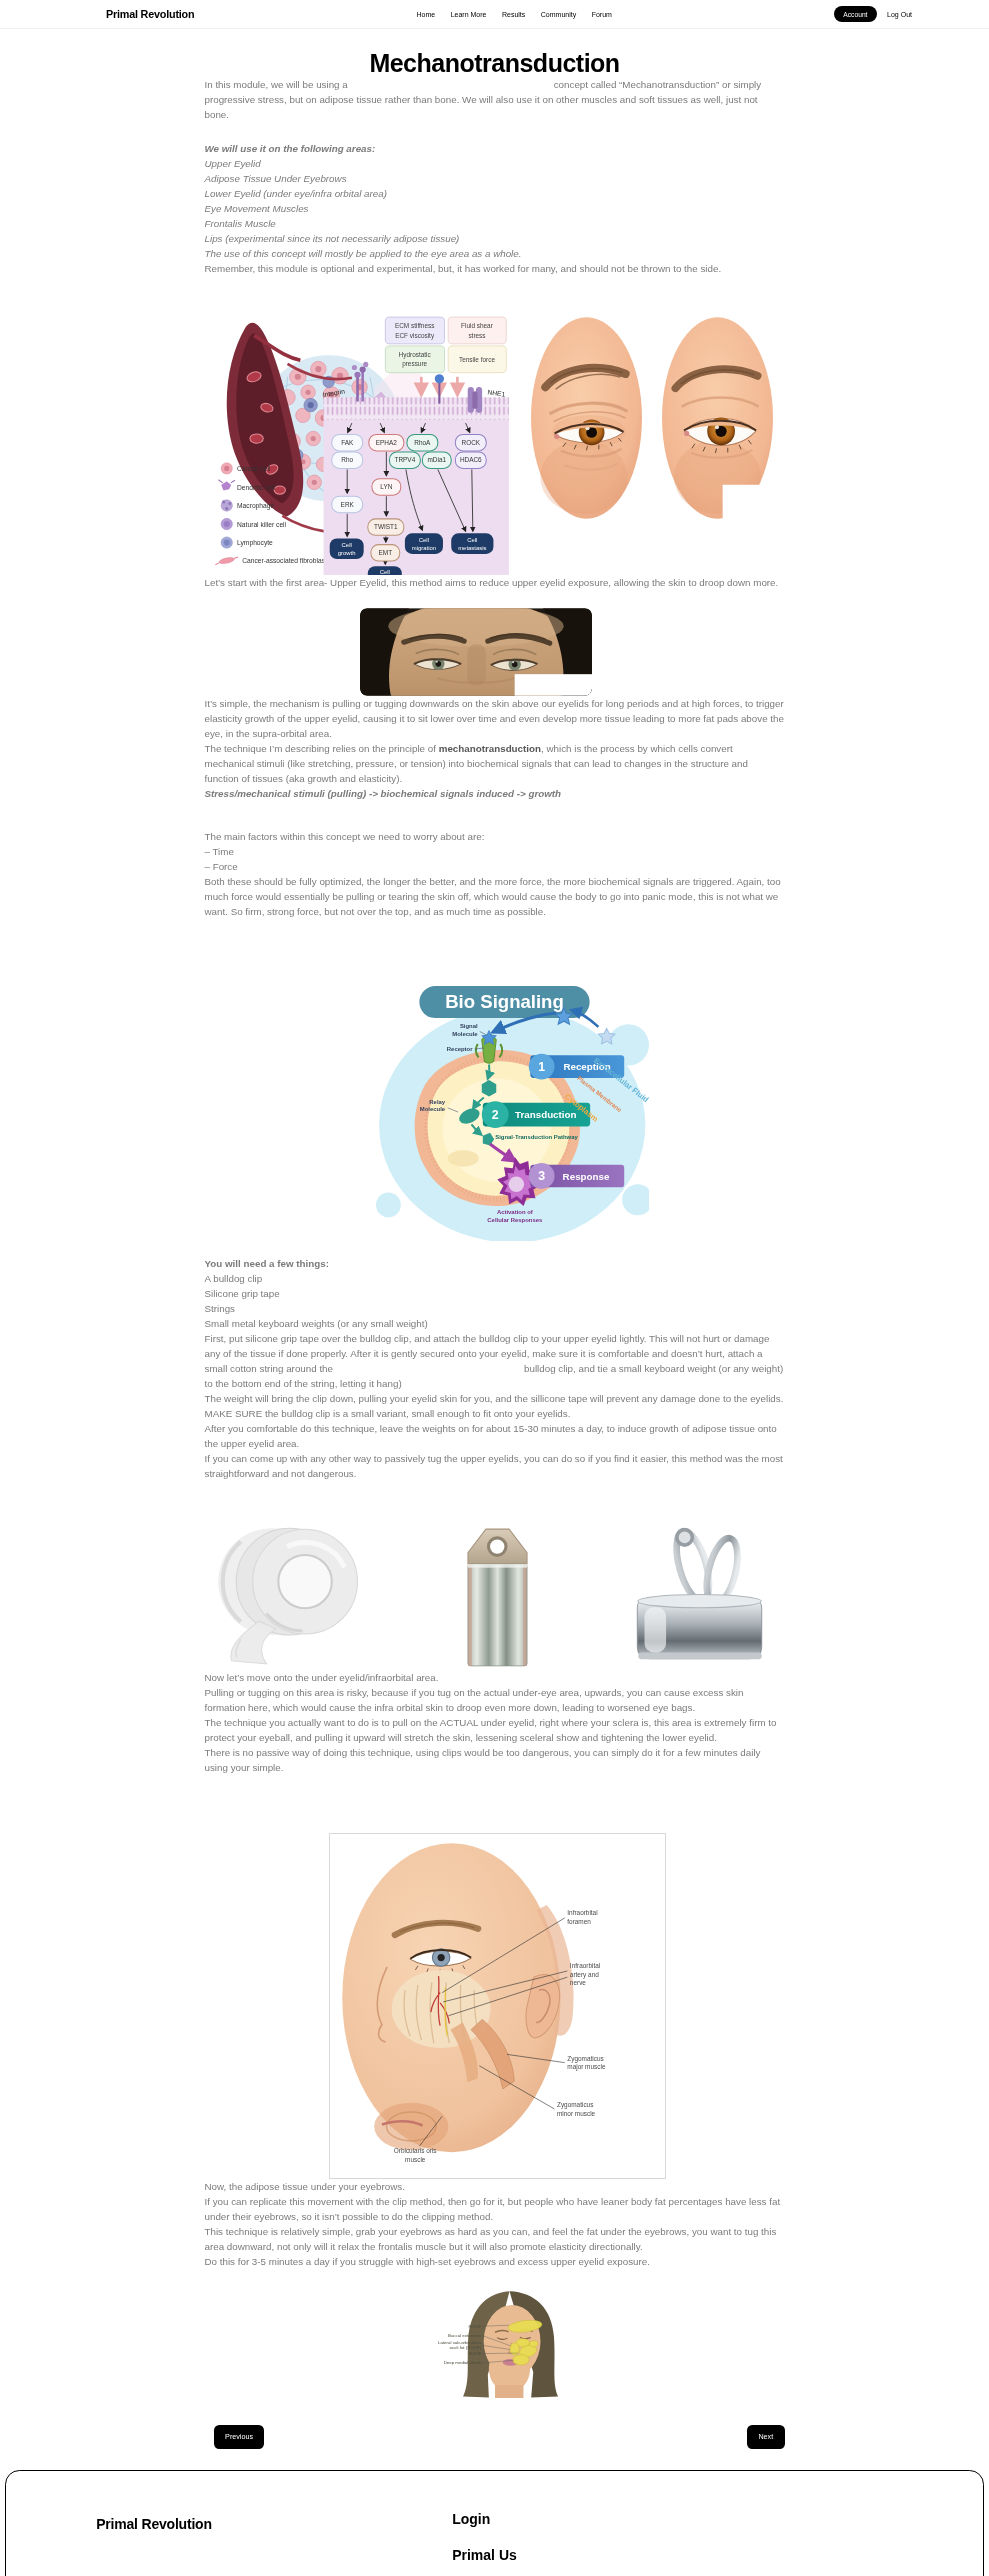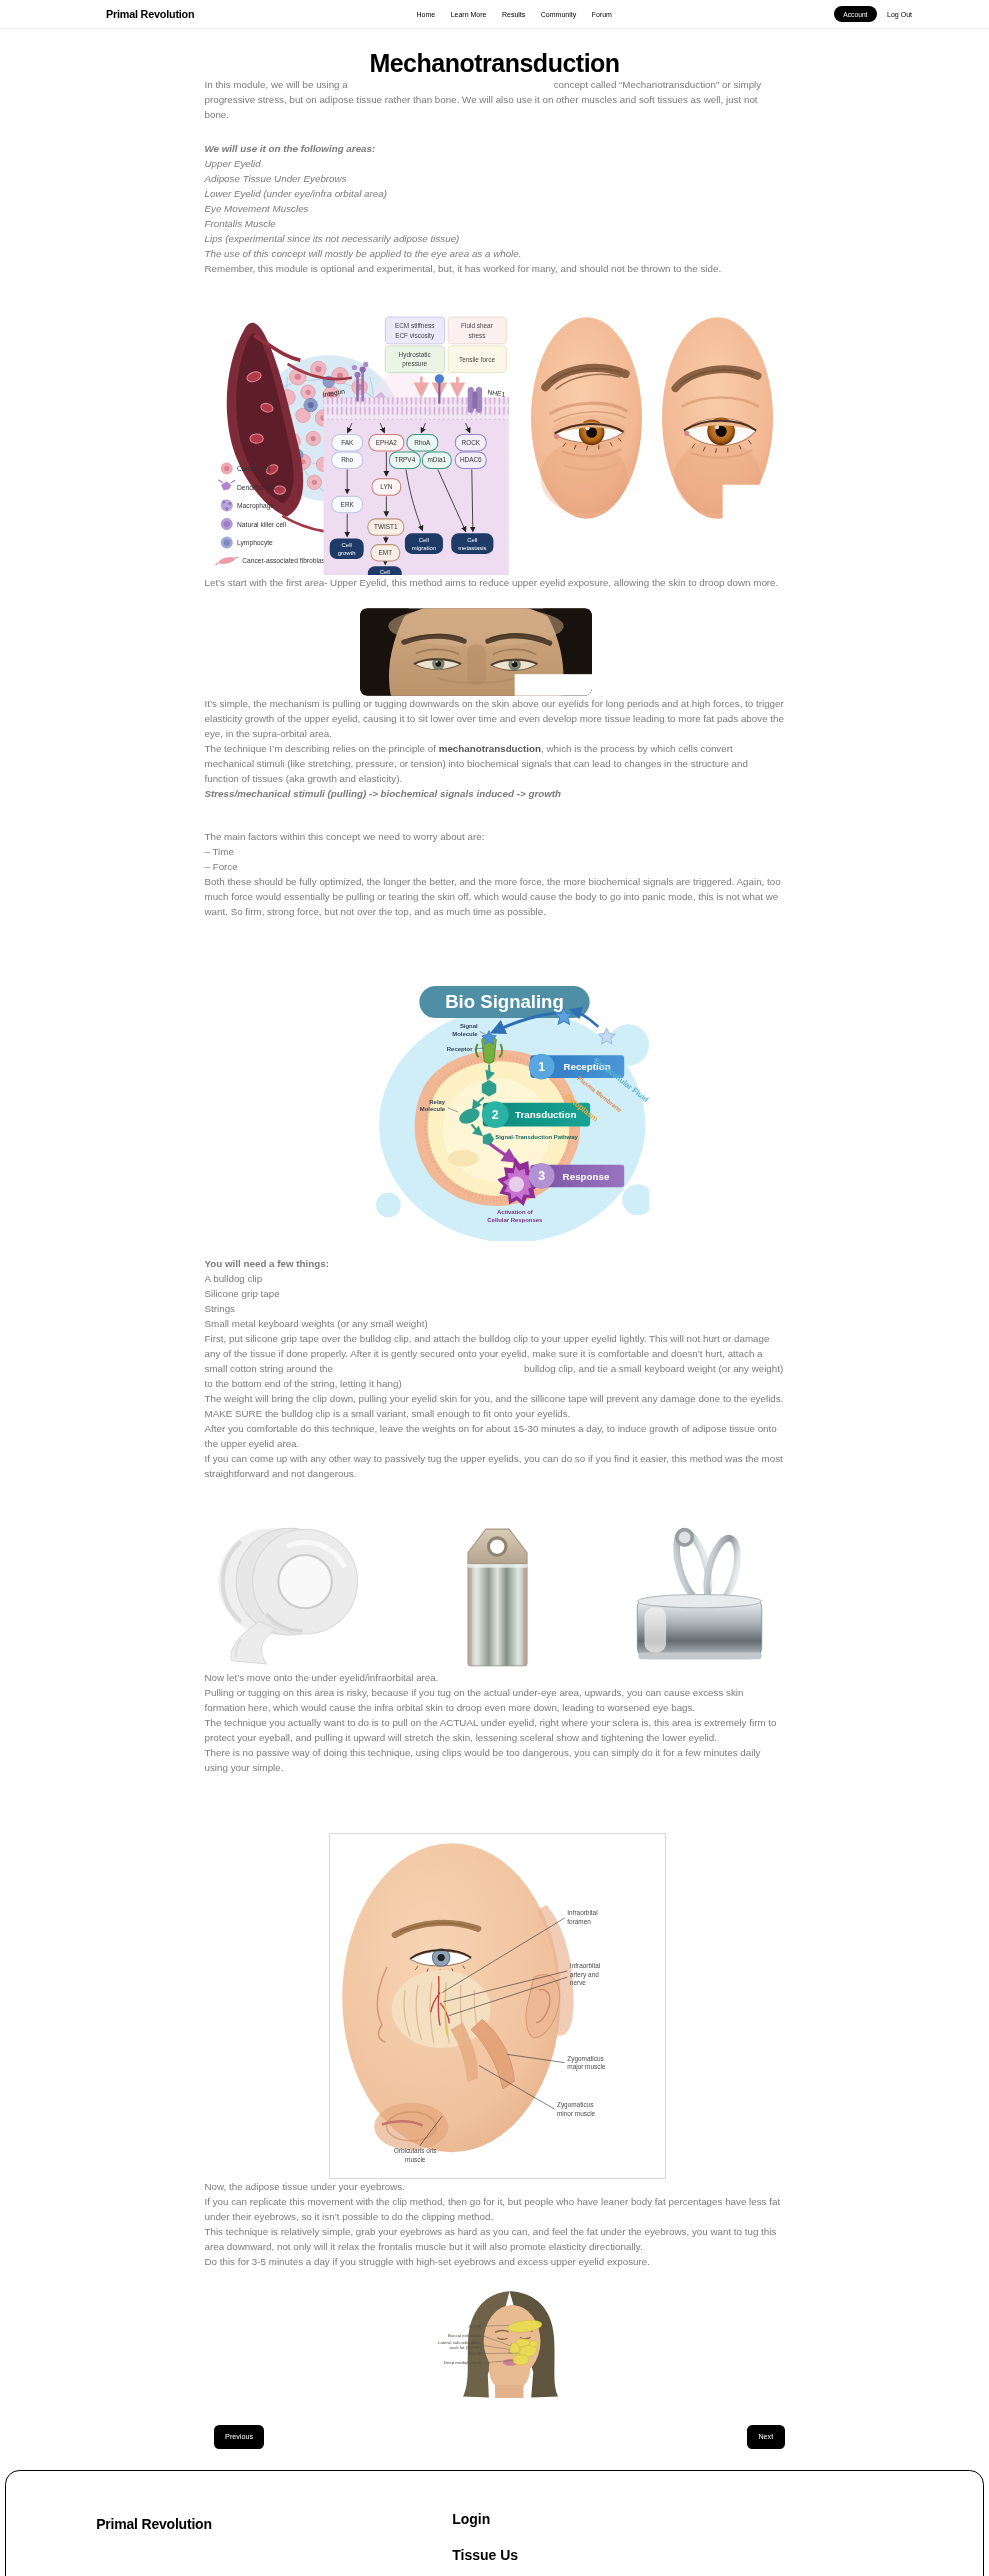--- a/index.html
+++ b/index.html
@@ -776,19 +776,19 @@
     <button class="pager-btn">Next</button>
   </div>
 
 </main>
 
 <footer class="site-footer">
   <div class="footer-card">
     <h2 class="footer-brand">Primal Revolution</h2>
     <div class="footer-links">
       <span class="footer-link">Login</span>
-      <span class="footer-link">Tissue Us</span>
+      <span class="footer-link">Primal Us</span>
       <span class="footer-link">Policies</span>
     </div>
 
   </div>
 </footer>
 
 
 </body></html>

